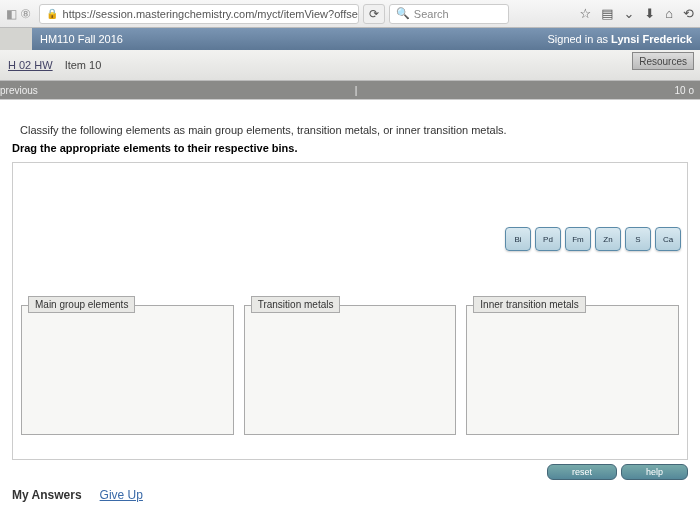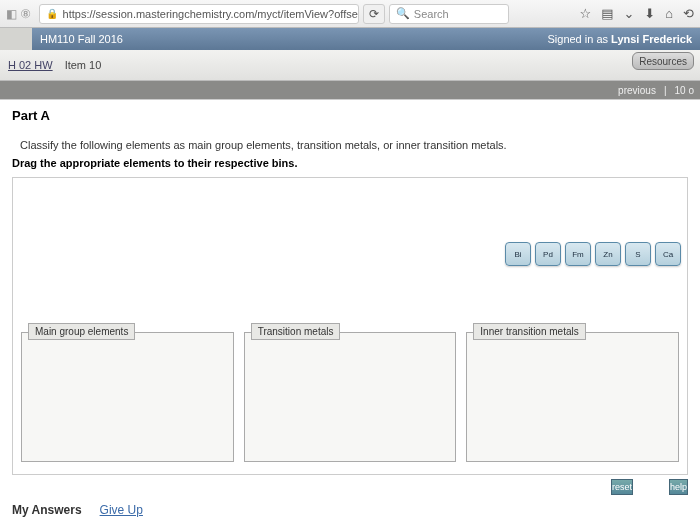--- a/index.html
+++ b/index.html
@@ -8,34 +8,34 @@
   .tab-indicators { display: flex; gap: 3px; margin-right: 4px; }
   .url-field { flex: 0 1 320px; height: 20px; background: #fff; border: 1px solid #ccc; border-radius: 3px; padding: 2px 6px; font-size: 11px; color: #555; display: flex; align-items: center; gap: 4px; overflow: hidden; white-space: nowrap; }
   .lock { color: #3a7f3a; font-size: 10px; }
   .reload-btn { width: 22px; height: 20px; border: 1px solid #ccc; background: #f0f0f0; border-radius: 3px; display: flex; align-items: center; justify-content: center; color: #555; font-size: 12px; }
   .search-field { flex: 0 1 120px; height: 20px; background: #fff; border: 1px solid #ccc; border-radius: 3px; padding: 2px 6px; font-size: 11px; color: #888; display: flex; align-items: center; gap: 4px; }
   .mag { font-size: 11px; }
   .br-icons { margin-left: auto; display: flex; gap: 10px; color: #555; font-size: 13px; align-items: center; }
   .course-bar { height: 22px; background: linear-gradient(#7a95b3,#5d7896); color: #fff; display: flex; align-items: center; padding: 0 8px; font-size: 11px; justify-content: space-between; margin-left: 32px; }
   .nav-bar { height: 31px; background: linear-gradient(#f2f2f0,#e1e1df); border-bottom: 1px solid #bbb; display: flex; align-items: center; padding: 0 8px; gap: 12px; font-size: 11px; color: #444; position: relative; }
   .nav-bar a { color: #446; text-decoration: underline; }
-  .res-btn { position: absolute; right: 6px; top: 2px; height: 18px; padding: 0 6px; border: 1px solid #888; background: linear-gradient(#ddd,#bbb); font-size: 10px; display: flex; align-items: center; border-radius: 6px; }
-  .prev-bar { height: 18px; background: #8a8a88; display: flex; justify-content: flex-end; align-items: center; padding-right: 6px; font-size: 10px; color: #eee; gap: 8px; }
+  .res-btn { position: absolute; right: 6px; top: 2px; height: 18px; padding: 0 6px; border: 1px solid #888; background: linear-gradient(#ddd,#bbb); font-size: 10px; display: flex; align-items: center; border-radius: 0; }
+  .prev-bar { height: 18px; background: #8a8a88; display: flex; justify-content: space-between; align-items: center; padding-right: 6px; font-size: 10px; color: #eee; gap: 8px; }
   .content { background: #fff; margin: 0; padding: 8px 12px 0 12px; height: 430px; border-top: 1px solid #ccc; }
   .part-title { font-weight: bold; font-size: 13px; margin-bottom: 6px; }
   .instr { font-size: 11px; color: #333; margin: 16px 0 6px 8px; }
   .bold-instr { font-weight: bold; font-size: 11px; margin: 4px 0 8px 0; }
   .work-area { border: 1px solid #ccc; background: #fff; height: 298px; position: relative; padding: 6px; }
   .chips { display: flex; justify-content: flex-end; gap: 4px; margin-top: 58px; }
   .chip { width: 26px; height: 24px; border: 1px solid #5a8aa8; border-radius: 4px; background: linear-gradient(#d8e8f0,#b5d0dd); display: flex; align-items: center; justify-content: center; font-size: 8px; color: #234; cursor: grab; box-shadow: 0 1px 2px rgba(0,0,0,.2); }
-  .bins { display: flex; gap: 10px; justify-content: space-between; position: absolute; bottom: 12px; left: 8px; right: 8px; }
+  .bins { display: flex; gap: 10px; justify-content: space-between; position: absolute; bottom: 24px; left: 8px; right: 8px; }
   .bin { flex: 1; height: 130px; border: 1px solid #aaa; background: #f7f7f5; position: relative; }
   .bin-label { position: absolute; top: -10px; left: 6px; background: #e8e8e5; border: 1px solid #aaa; padding: 2px 6px; font-size: 10px; color: #333; }
   .tool-row { display: flex; justify-content: flex-end; gap: 4px; margin-top: 4px; }
-  .mini-btn { height: 16px; padding: 0 0; background: linear-gradient(#7aa,#589); color: #fff; font-size: 9px; border-radius: 0; display: flex; align-items: center; border: 1px solid #467; margin-left: 32px; }
+  .mini-btn { height: 16px; padding: 0 24px; background: linear-gradient(#7aa,#589); color: #fff; font-size: 9px; border-radius: 6px; display: flex; align-items: center; border: 1px solid #467; }
   .footer { display: flex; align-items: center; gap: 18px; margin-top: 8px; }
   .submit-btn { background: linear-gradient(#3a6aa8,#2a4d7a); color: #fff; border: 1px solid #234; padding: 5px 14px; font-size: 12px; border-radius: 2px; }
   .my-ans { font-size: 12px; font-weight: bold; color: #333; }
   .giveup { font-size: 12px; color: #3a6aa8; text-decoration: underline; }
 </style>
 </head>
 <body>
 
 <div class="browser-bar">
   <div class="tab-indicators">
@@ -77,21 +77,20 @@
   <div class="res-btn">Resources</div>
 </div>
 
 <div class="prev-bar">
   <span style="cursor:pointer">previous</span>
   <span>|</span>
   <span>10 o</span>
 </div>
 
 <div class="content">
-  <div class="part-title">Part A</div>
   <div class="instr">Classify the following elements as main group elements, transition metals, or inner transition metals.</div>
   <div class="bold-instr">Drag the appropriate elements to their respective bins.</div>
 
   <div class="work-area">
     <div class="chips">
       <div class="chip">Bi</div>
       <div class="chip">Pd</div>
       <div class="chip">Fm</div>
       <div class="chip">Zn</div>
       <div class="chip">S</div>

